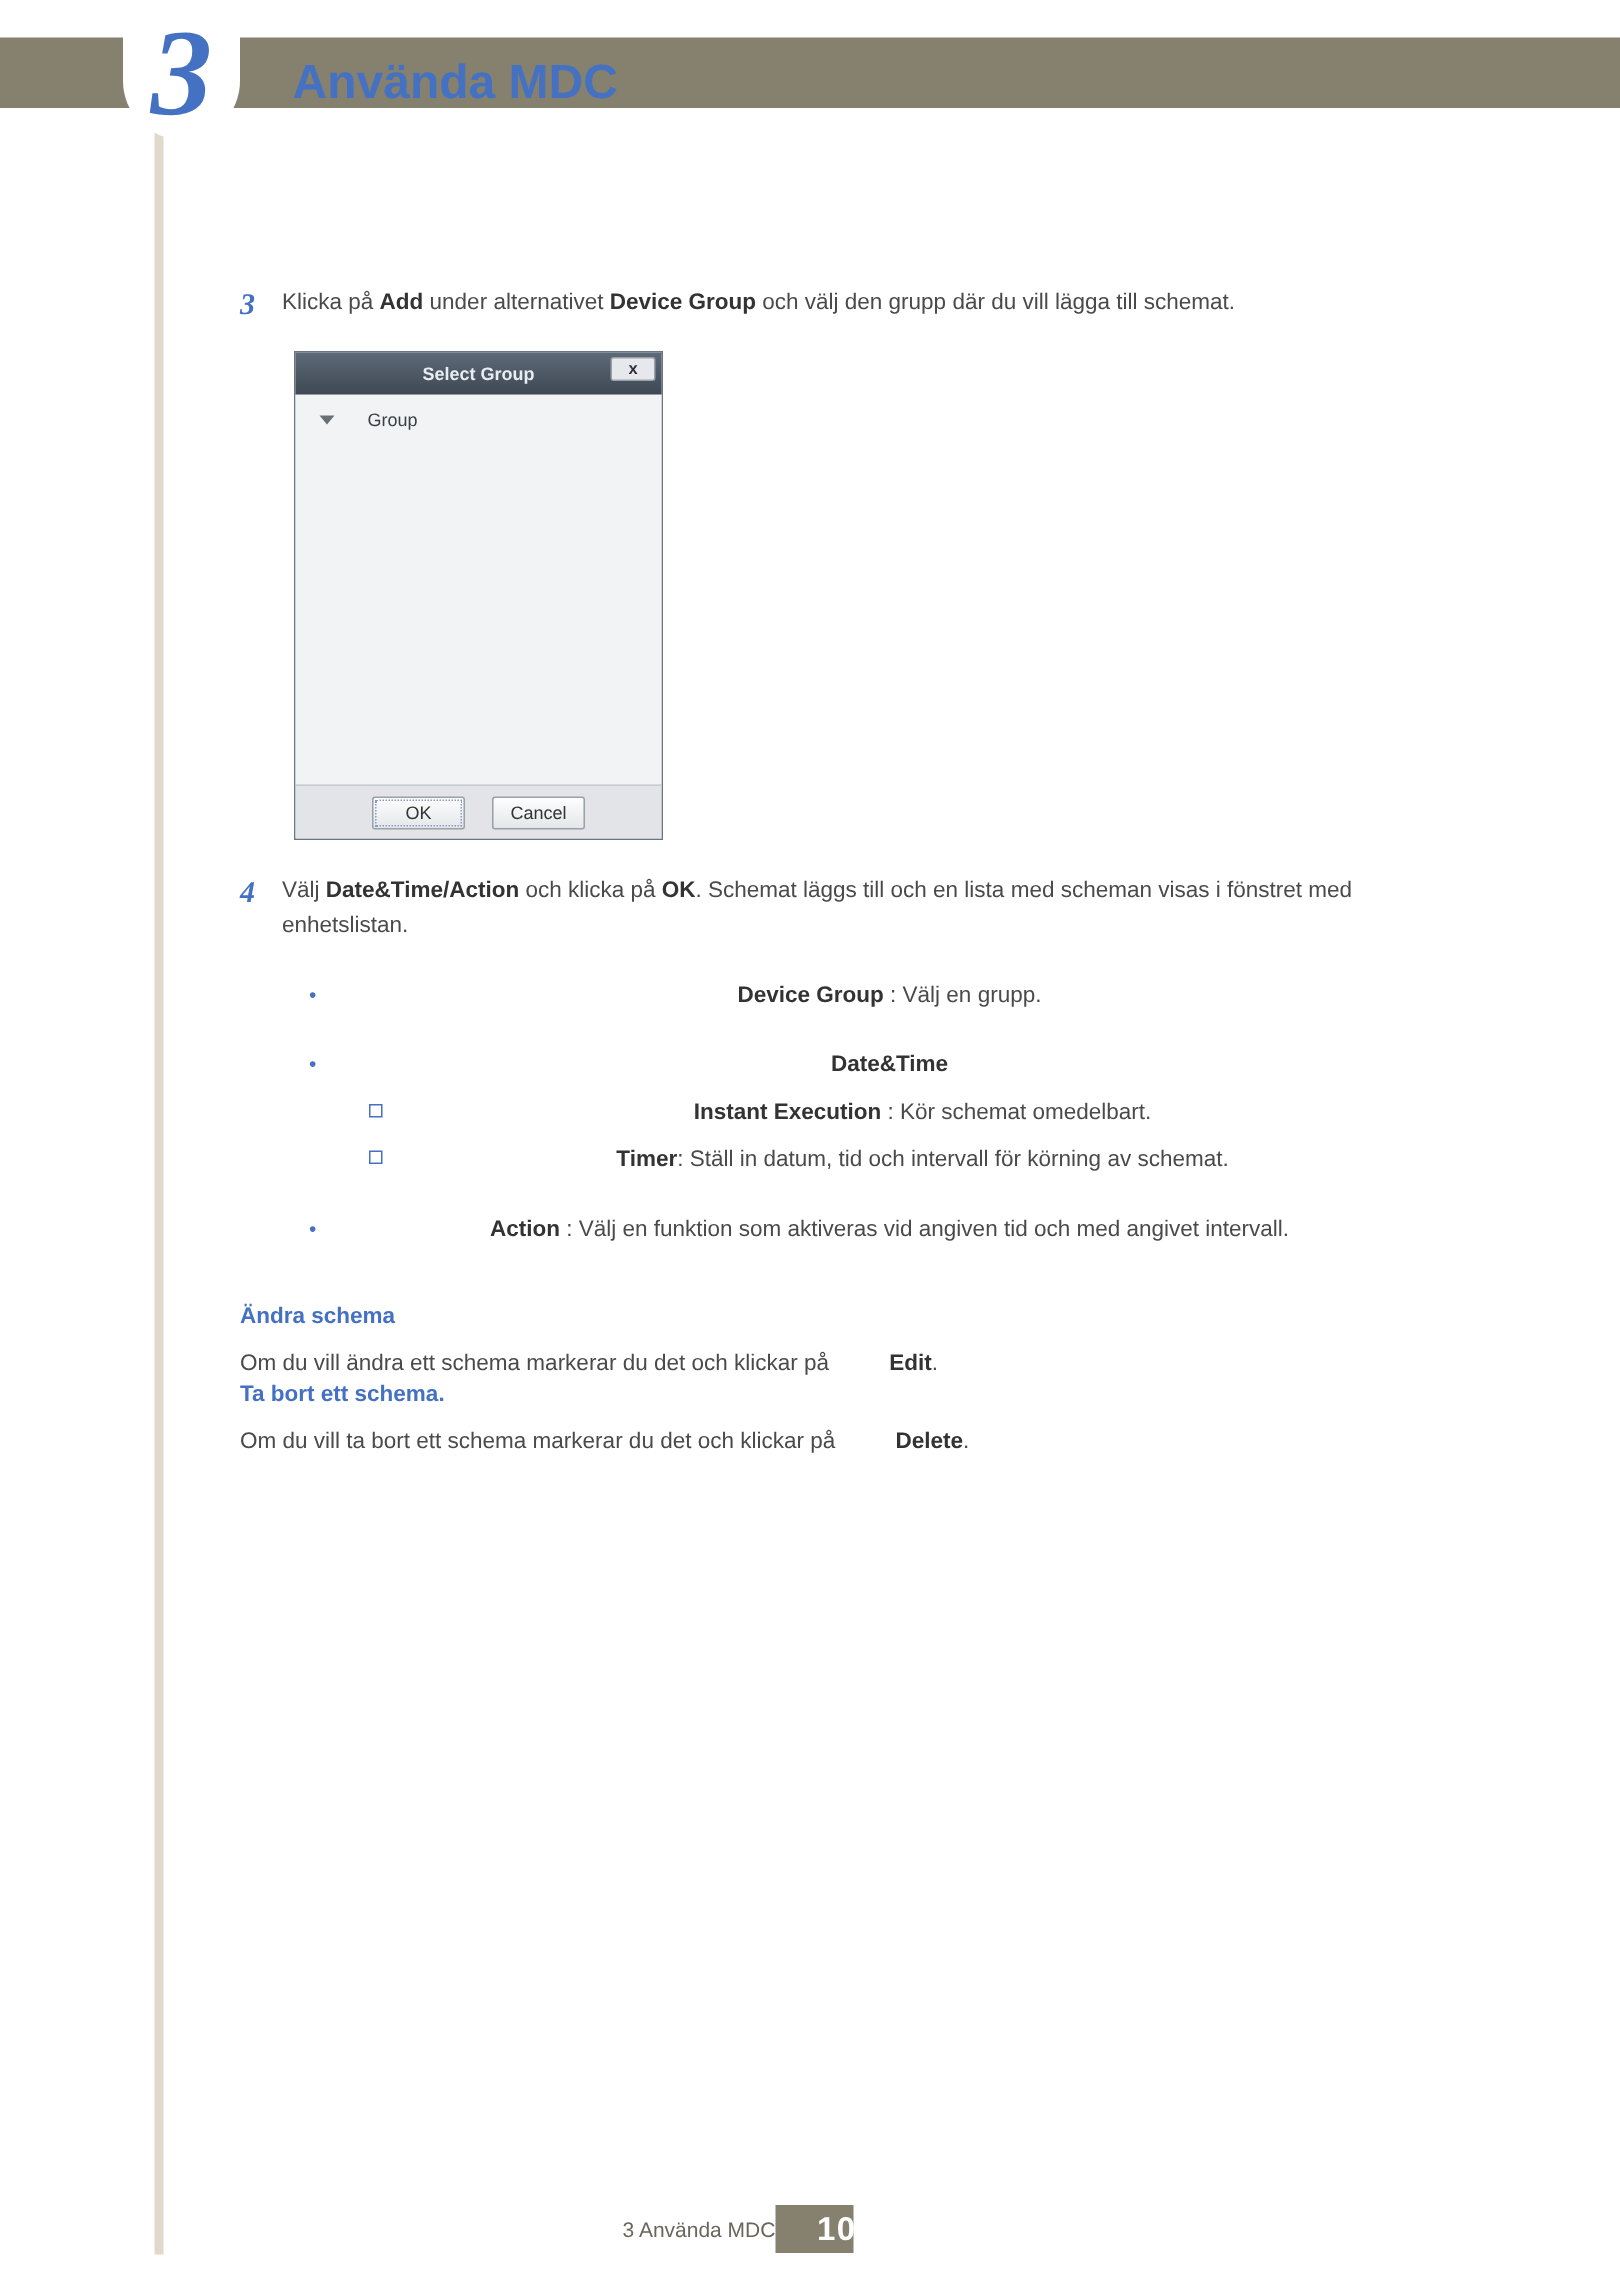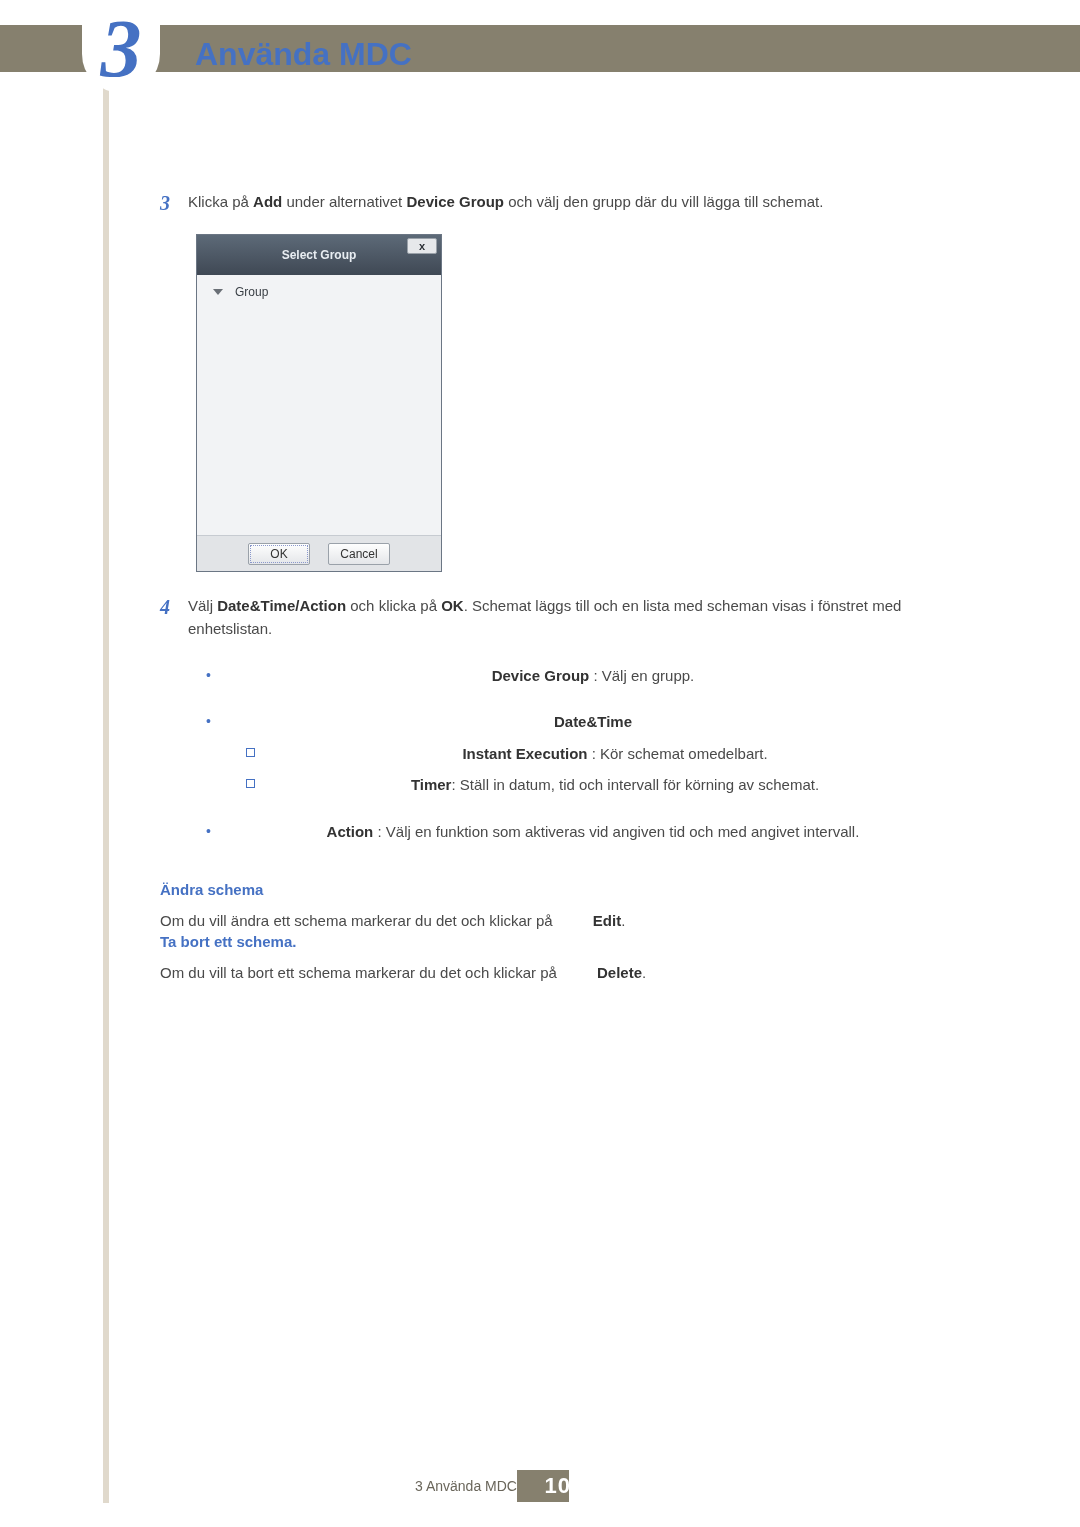--- a/index.html
+++ b/index.html
@@ -40,32 +40,32 @@
   .step-body { flex: 1; font-size: 15px; color: #4a4a4a; line-height: 1.55; }
   .step-body b { color: #333; font-weight: bold; }
 
   
   .dialog-wrap { margin: 18px 0 22px 36px; }
   .dialog {
     width: 246px; border: 1px solid #6b7684; background: #eef0f2;
     box-shadow: 0 0 0 1px #cfd3d8 inset;
   }
   .dialog-titlebar {
-    height: 40px; background: linear-gradient(#5d6a78, #3f4854);
+    height: 28px; background: linear-gradient(#5d6a78, #3f4854);
     display: flex; align-items: center; justify-content: center; position: relative;
   }
   .dialog-title { color: #e8edf2; font-size: 12px; font-weight: 600; }
   .dialog-close {
     position: absolute; right: 4px; top: 3px; width: 30px; height: 16px;
     background: #e6e8eb; border: 1px solid #9aa1a9; border-radius: 2px;
     display: flex; align-items: center; justify-content: center;
     font-size: 11px; font-weight: bold; color: #2b2f36; cursor: pointer;
   }
   .dialog-body { height: 260px; background: #f2f3f5; padding: 10px 10px; }
-  .tree-item { display: flex; align-items: center; gap: 12px; margin-left: 6px; }
+  .tree-item { display: flex; align-items: center; gap: 22px; margin-left: 6px; }
   .tree-caret {
     width: 0; height: 0; border-left: 5px solid transparent; border-right: 5px solid transparent;
     border-top: 6px solid #6a6f76;
   }
   .tree-label { font-size: 12px; color: #3a3f45; }
   .dialog-footer {
     height: 36px; background: #e2e4e7; border-top: 1px solid #c7cbd1;
     display: flex; align-items: center; justify-content: center; gap: 18px;
   }
   .dlg-btn {

